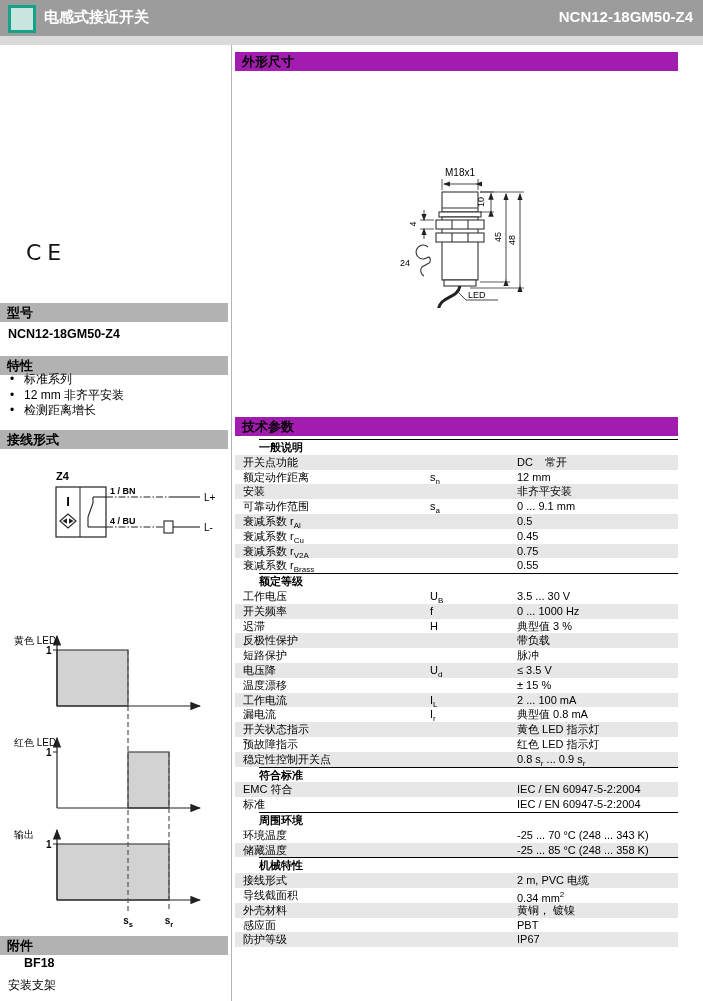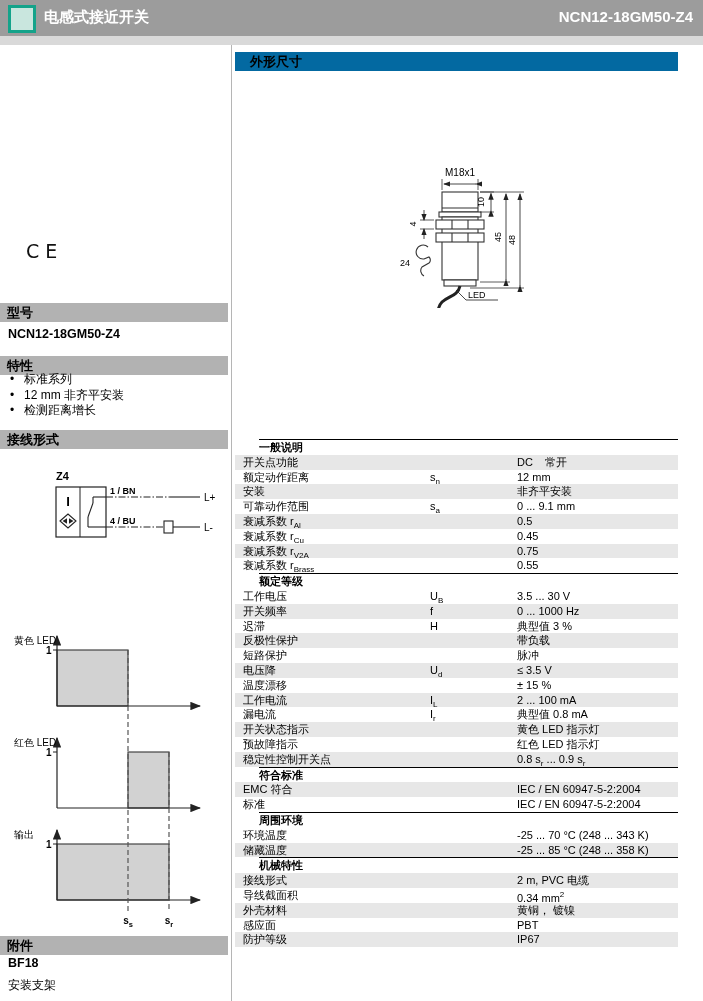--- a/index.html
+++ b/index.html
@@ -7,36 +7,36 @@
   #page{position:relative;width:703px;height:1001px;background:#fff;overflow:hidden;}
 
   
   .top-bar{position:absolute;left:0;top:0;width:703px;height:36px;background:#9c9c9c;}
   .top-strip{position:absolute;left:0;top:36px;width:703px;height:9px;background:#d9d9d9;}
   .pf-icon{position:absolute;left:8px;top:5px;width:22px;height:22px;background:#c9e6de;border:3px solid #14a38a;}
   .top-title{position:absolute;left:44px;top:8px;color:#fff;font-weight:bold;font-size:15px;}
   .top-model{position:absolute;right:10px;top:8px;color:#fff;font-weight:bold;font-size:15px;}
 
   
-  .ce{position:absolute;left:26px;top:240px;font-size:19px;letter-spacing:6px;color:#111;font-family:"DejaVu Sans",sans-serif;}
+  .ce{position:absolute;left:26px;top:240px;font-size:22px;letter-spacing:6px;color:#111;font-family:"DejaVu Sans",sans-serif;}
   .sec-bar{position:absolute;left:0;width:228px;height:19px;background:#b2b2b2;color:#000;
            font-weight:bold;font-size:13px;line-height:19px;padding-left:7px;box-sizing:border-box;}
   .bar-model{top:303px;} .bar-feat{top:356px;} .bar-wire{top:430px;} .bar-acc{top:936px;}
   .model-no{position:absolute;left:8px;top:327px;font-weight:bold;font-size:12.5px;}
   .feat-list{position:absolute;left:10px;top:372px;font-size:12px;line-height:15.5px;}
   .feat-list .fi{white-space:nowrap;}
   .feat-list .dot{display:inline-block;width:14px;}
   .note{position:absolute;left:22px;top:567px;font-size:10.5px;line-height:13px;color:#222;}
-  .acc-model{position:absolute;left:8px;top:956px;font-weight:bold;font-size:12.5px;}
+  .acc-model{position:absolute;left:24px;top:956px;font-weight:bold;font-size:12.5px;}
   .acc-desc{position:absolute;left:8px;top:977px;font-size:12px;}
   .v-divider{position:absolute;left:231px;top:45px;width:1px;height:956px;background:#b5b5b5;}
 
   
-  .sec-bar-r{position:absolute;left:235px;width:443px;height:19px;background:#0369a1;color:#000;
-             font-weight:bold;font-size:13px;line-height:19px;padding-left:15px;box-sizing:border-box;}
+  .sec-bar-r{position:absolute;left:235px;width:443px;height:19px;background:#a21caf;color:#000;
+             font-weight:bold;font-size:13px;line-height:19px;padding-left:7px;box-sizing:border-box;}
   .bar-dim{top:52px;} .bar-tech{top:417px;}
 
   
   .tech-table{position:absolute;left:235px;top:439px;width:443px;}
   .t-head{height:14.8px;line-height:14.8px;font-weight:bold;font-size:11px;border-top:1px solid #000;margin-left:24px;}
   .t-row{position:relative;height:14.8px;line-height:14.8px;font-size:11px;white-space:nowrap;}
   .t-row.alt{background:#e7e7e7;}
   .t-row .lab{margin-left:8px;}
   .t-row .sym{position:absolute;left:195px;top:0;}
   .t-row .val{position:absolute;left:235px;top:0;margin-left:47px;}
@@ -192,20 +192,21 @@
     <line x1="54" y1="131" x2="54" y2="121" stroke="#333" stroke-width="0.9" marker-end="url(#da)"></line>
     <text font-size="9" text-anchor="middle" transform="rotate(-90 46 116)" x="46" y="116">4</text>
 
     <text x="30" y="158" font-size="9">24</text>
     <path d="M58,139 a7,7 0 1 0 -4,12 l5,-2 a4,4 0 0 1 0,6 l-7,4 a6,6 0 0 0 2,9" fill="none" stroke="#333" stroke-width="1.1"></path>
 
     <polyline points="86,182 96,192 128,192" fill="none" stroke="#333" stroke-width="0.9"></polyline>
     <text x="98" y="190" font-size="9">LED</text>
   </svg>
 
+  <div class="sec-bar-r bar-tech">技术参数</div>
 
   <div class="tech-table">
       <div class="t-head">一般说明</div>
       <div class="t-row alt"><span class="lab">开关点功能</span><span class="val">DC</span><span class="val2">常开</span></div>
       <div class="t-row"><span class="lab">额定动作距离</span><span class="sym">s<sub>n</sub></span><span class="val">12 mm</span></div>
       <div class="t-row alt"><span class="lab">安装</span><span class="val">非齐平安装</span></div>
       <div class="t-row"><span class="lab">可靠动作范围</span><span class="sym">s<sub>a</sub></span><span class="val">0 ... 9.1 mm</span></div>
       <div class="t-row alt"><span class="lab">衰减系数 r<sub>Al</sub></span><span class="val">0.5</span></div>
       <div class="t-row"><span class="lab">衰减系数 r<sub>Cu</sub></span><span class="val">0.45</span></div>
       <div class="t-row alt"><span class="lab">衰减系数 r<sub>V2A</sub></span><span class="val">0.75</span></div>

